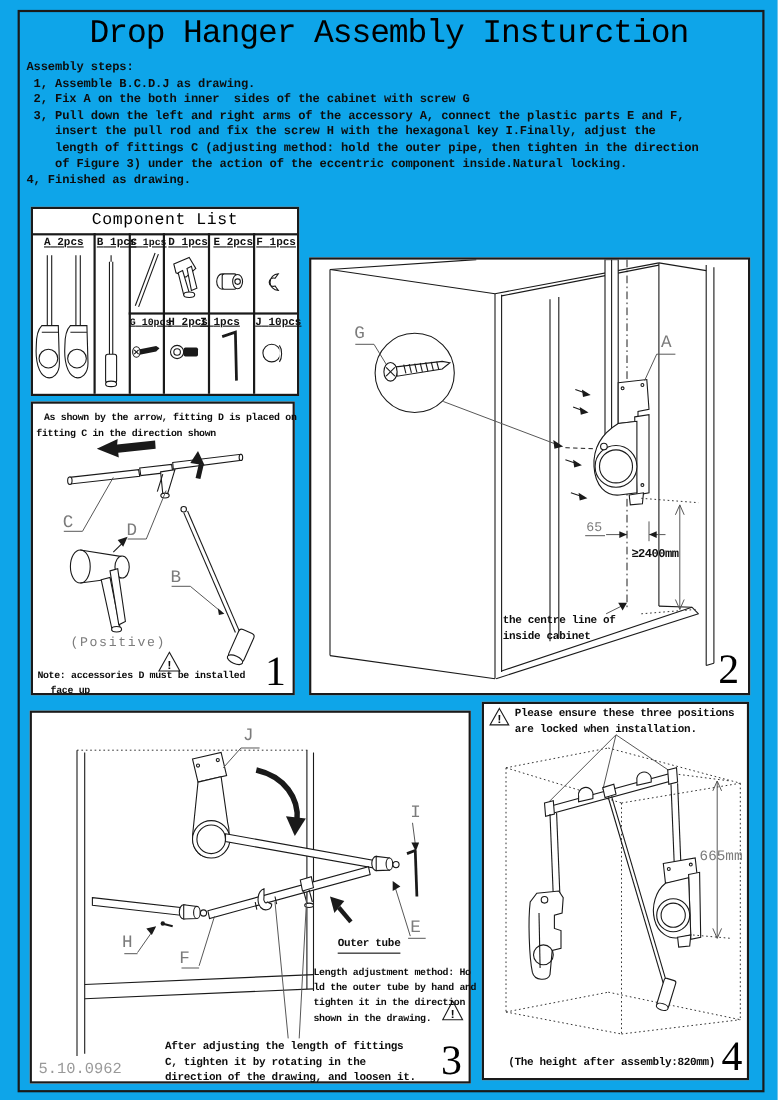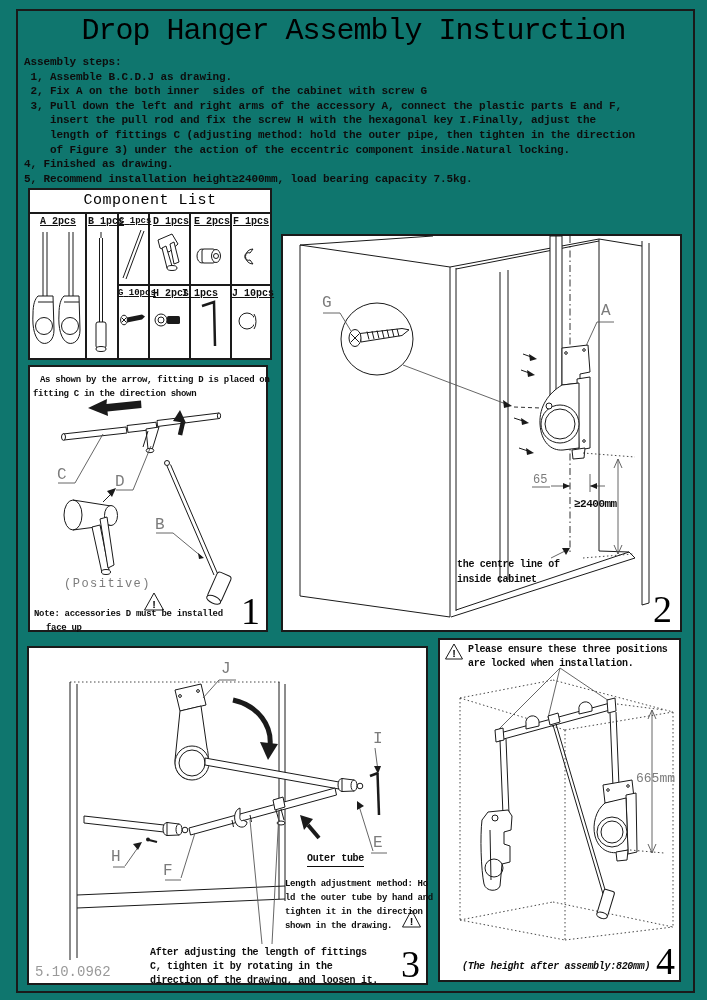--- a/index.html
+++ b/index.html
@@ -1,16 +1,16 @@
 <!DOCTYPE html>
 <html><head>
 <meta charset="utf-8">
 <style>
   html,body{margin:0;padding:0;background:#e8e8e8;}
-  .page{position:relative;width:707px;height:1000px;background:#0f766e;overflow:hidden;
+  .page{position:relative;width:707px;height:1000px;background:#0ea5e9;overflow:hidden;
         font-family:"Liberation Mono","DejaVu Sans Mono",monospace;color:#111;}
   .page-border{position:absolute;left:16px;top:9px;width:675px;height:980px;border:2px solid #1a1a1a;}
   .doc-title{position:absolute;left:0;top:14px;width:707px;text-align:center;
              font:400 30px "Liberation Mono","DejaVu Sans Mono",monospace;letter-spacing:-1px;color:#000;white-space:nowrap;}
   .steps{position:absolute;left:24px;top:55px;width:665px;}
   .stext{font:700 11px/14.6px "Liberation Mono","DejaVu Sans Mono",monospace;letter-spacing:-0.1px;white-space:pre;color:#0d0d0d;}
   .panel{position:absolute;border:2px solid #1a1a1a;background:#fff;box-sizing:border-box;}
   .panel svg{position:absolute;left:0;top:0;}
   .ptext{position:absolute;font:700 9px "Liberation Mono","DejaVu Sans Mono",monospace;
          letter-spacing:-0.3px;white-space:pre;color:#0d0d0d;line-height:14px;}
@@ -41,21 +41,20 @@
 
   <div class="steps">
     <div class="stext">Assembly steps:</div>
     <div class="stext"> 1, Assemble B.C.D.J as drawing.</div>
     <div class="stext"> 2, Fix A on the both inner  sides of the cabinet with screw G</div>
     <div class="stext"> 3, Pull down the left and right arms of the accessory A, connect the plastic parts E and F,</div>
     <div class="stext">    insert the pull rod and fix the screw H with the hexagonal key I.Finally, adjust the</div>
     <div class="stext">    length of fittings C (adjusting method: hold the outer pipe, then tighten in the direction</div>
     <div class="stext">    of Figure 3) under the action of the eccentric component inside.Natural locking.</div>
     <div class="stext">4, Finished as drawing.</div>
-    <div class="stext">5, Recommend installation height≥2400mm, load bearing capacity 7.5kg.</div>
   </div>
 
   <div class="panel" style="left:28px;top:188px;width:244px;height:172px;">
     <div class="comp-title">Component List</div>
     <div class="hline" style="left:0;top:22px;width:240px;height:1.5px;"></div>
     <div class="vline" style="left:55px;top:22px;width:1.5px;height:146px;"></div>
     <div class="vline" style="left:87px;top:22px;width:1.5px;height:146px;"></div>
     <div class="vline" style="left:118px;top:22px;width:1.5px;height:146px;"></div>
     <div class="vline" style="left:159px;top:22px;width:1.5px;height:146px;"></div>
     <div class="vline" style="left:200px;top:22px;width:1.5px;height:146px;"></div>
@@ -450,16 +449,16 @@
         <line class="dot" x1="190" y1="210" x2="224" y2="213"></line>
       </g>
       <g>
         <polygon class="wfill" points="14,4 22.5,19 5.5,19"></polygon>
         <text class="warn-txt" x="14" y="17">!</text>
       </g>
     </svg>
     <div class="ptext" style="left:28px;top:3px;font-size:10px;">Please ensure these three positions</div>
     <div class="ptext" style="left:28px;top:17px;font-size:10px;">are locked when installation.</div>
     <div class="cad-sm" style="left:196px;top:131px;font-size:13px;">665mm</div>
-    <div class="ptext" style="left:22px;top:320px;font-size:10px;font-style:italic;">(The height after assembly:820mm)</div>
+    <div class="ptext" style="left:22px;top:320px;font-size:10px;">(The height after assembly:820mm)</div>
     <div class="panel-num" style="right:4px;bottom:0px;">4</div>
   </div>
 </div>
 
 </body></html>

